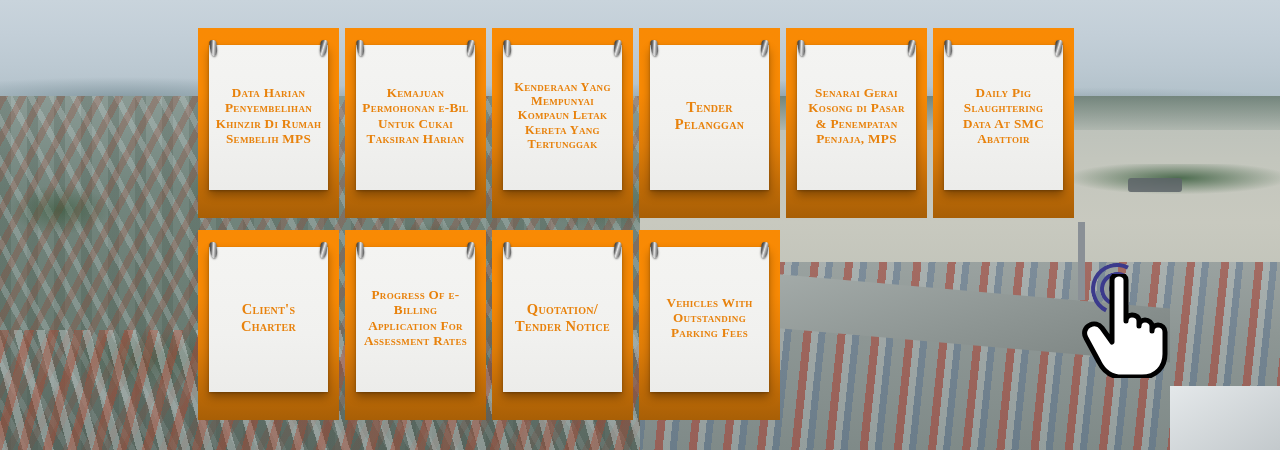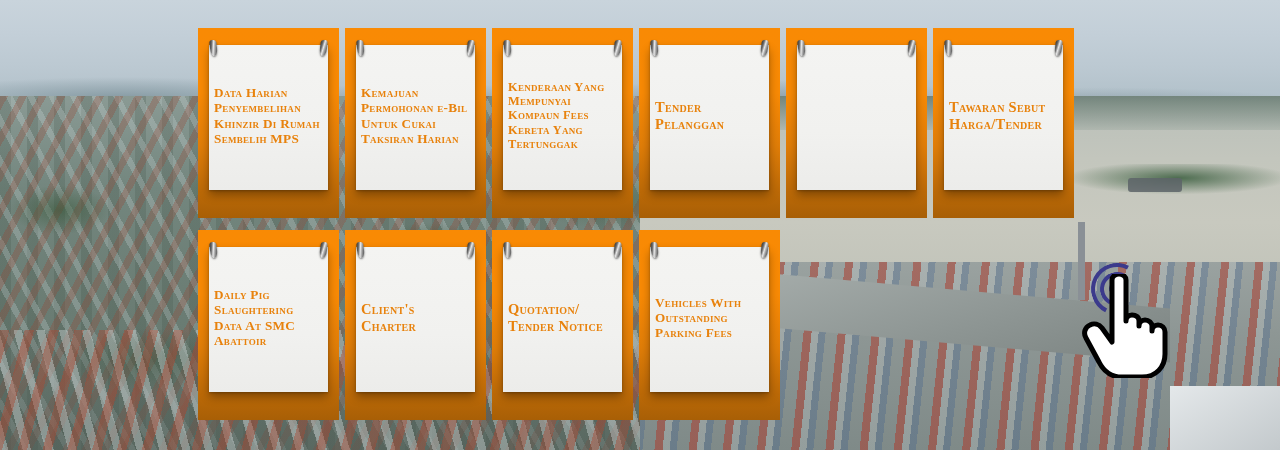--- a/index.html
+++ b/index.html
@@ -135,20 +135,21 @@
   .pin.right { right:1px; transform:rotate(7deg); }
 
   .card-title {
     font-family:"Liberation Serif", "DejaVu Serif", serif;
     font-variant:small-caps;
     font-weight:bold;
     color:#e8820c;
     font-size:14.5px;
     line-height:1.17;
     letter-spacing:.3px;
+    text-align:center;
     word-break:break-word;
   }
   .card-title.sz-s  { font-size:13.2px; line-height:1.14; }
   .card-title.sz-xs { font-size:12.4px; line-height:1.13; }
 
   
   .cursor {
     position:absolute; left:1082px; top:258px;
     width:96px; height:120px;
     pointer-events:none;
@@ -204,55 +205,56 @@
         <div class="paper">
           <div class="pin left"></div>
           <div class="pin right"></div>
           <div class="card-title sz-s">Kemajuan Permohonan e-Bil Untuk Cukai Taksiran Harian</div>
         </div>
       </div>
       <div class="card">
         <div class="paper">
           <div class="pin left"></div>
           <div class="pin right"></div>
-          <div class="card-title sz-xs">Kenderaan Yang Mempunyai Kompaun Fees Kereta Yang Tertunggak</div>
+          <div class="card-title sz-xs">Kenderaan Yang Mempunyai Kompaun Letak Kereta Yang Tertunggak</div>
         </div>
       </div>
       <div class="card">
         <div class="paper">
           <div class="pin left"></div>
           <div class="pin right"></div>
           <div class="card-title">Tender Pelanggan</div>
         </div>
       </div>
       <div class="card">
         <div class="paper">
           <div class="pin left"></div>
           <div class="pin right"></div>
-        </div>
-      </div>
-      <div class="card">
-        <div class="paper">
-          <div class="pin left"></div>
-          <div class="pin right"></div>
-          <div class="card-title">Tawaran Sebut Harga/Tender</div>
+          <div class="card-title sz-s">Senarai Gerai Kosong di Pasar &amp; Penempatan Penjaja, MPS</div>
         </div>
       </div>
       <div class="card">
         <div class="paper">
           <div class="pin left"></div>
           <div class="pin right"></div>
           <div class="card-title sz-s">Daily Pig Slaughtering Data At SMC Abattoir</div>
         </div>
       </div>
       <div class="card">
         <div class="paper">
           <div class="pin left"></div>
           <div class="pin right"></div>
           <div class="card-title">Client's Charter</div>
+        </div>
+      </div>
+      <div class="card">
+        <div class="paper">
+          <div class="pin left"></div>
+          <div class="pin right"></div>
+          <div class="card-title sz-s">Progress Of e-Billing Application For Assessment Rates</div>
         </div>
       </div>
       <div class="card">
         <div class="paper">
           <div class="pin left"></div>
           <div class="pin right"></div>
           <div class="card-title">Quotation/ Tender Notice</div>
         </div>
       </div>
       <div class="card">

